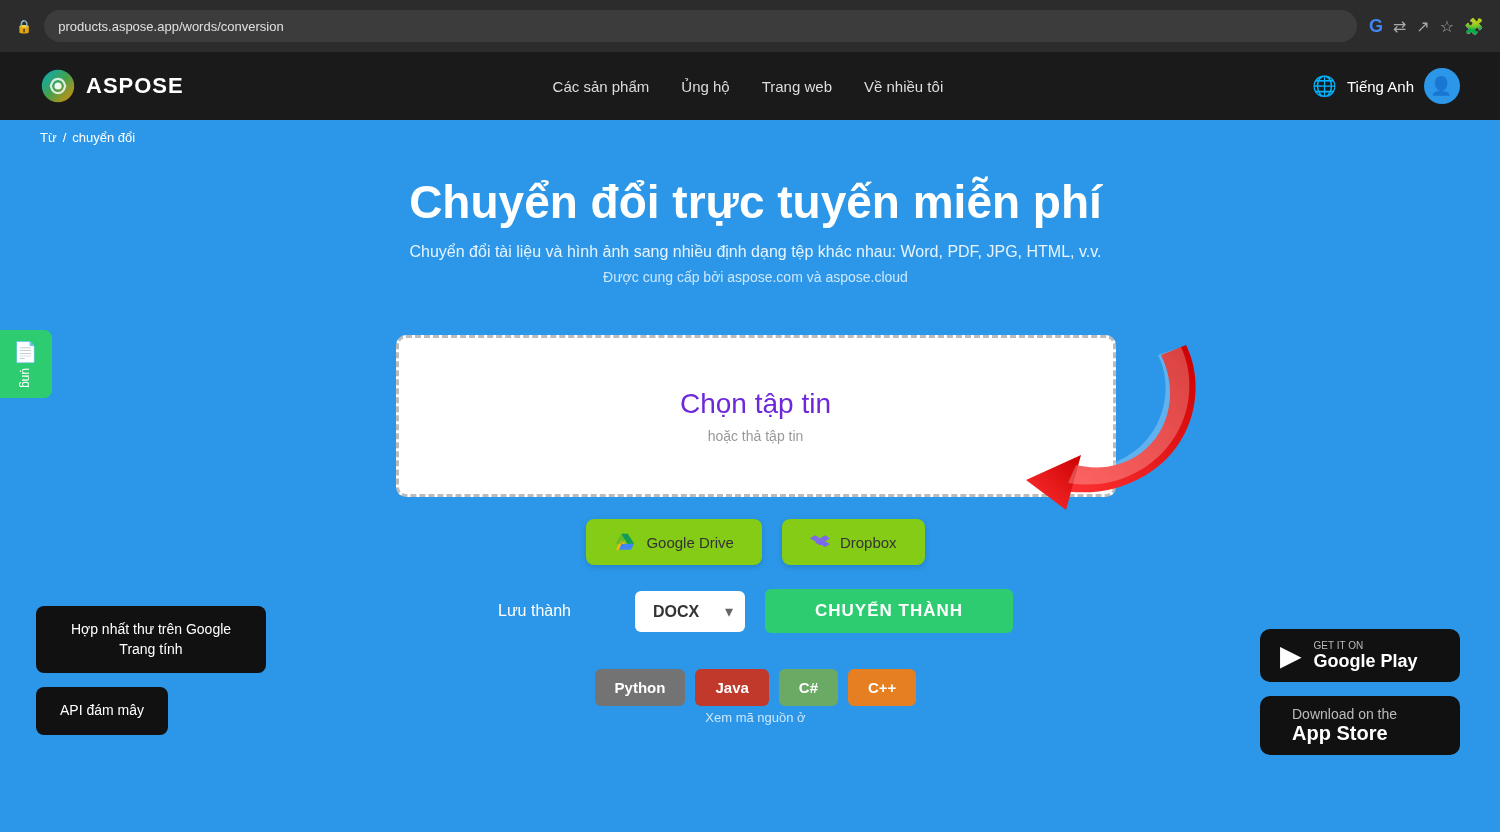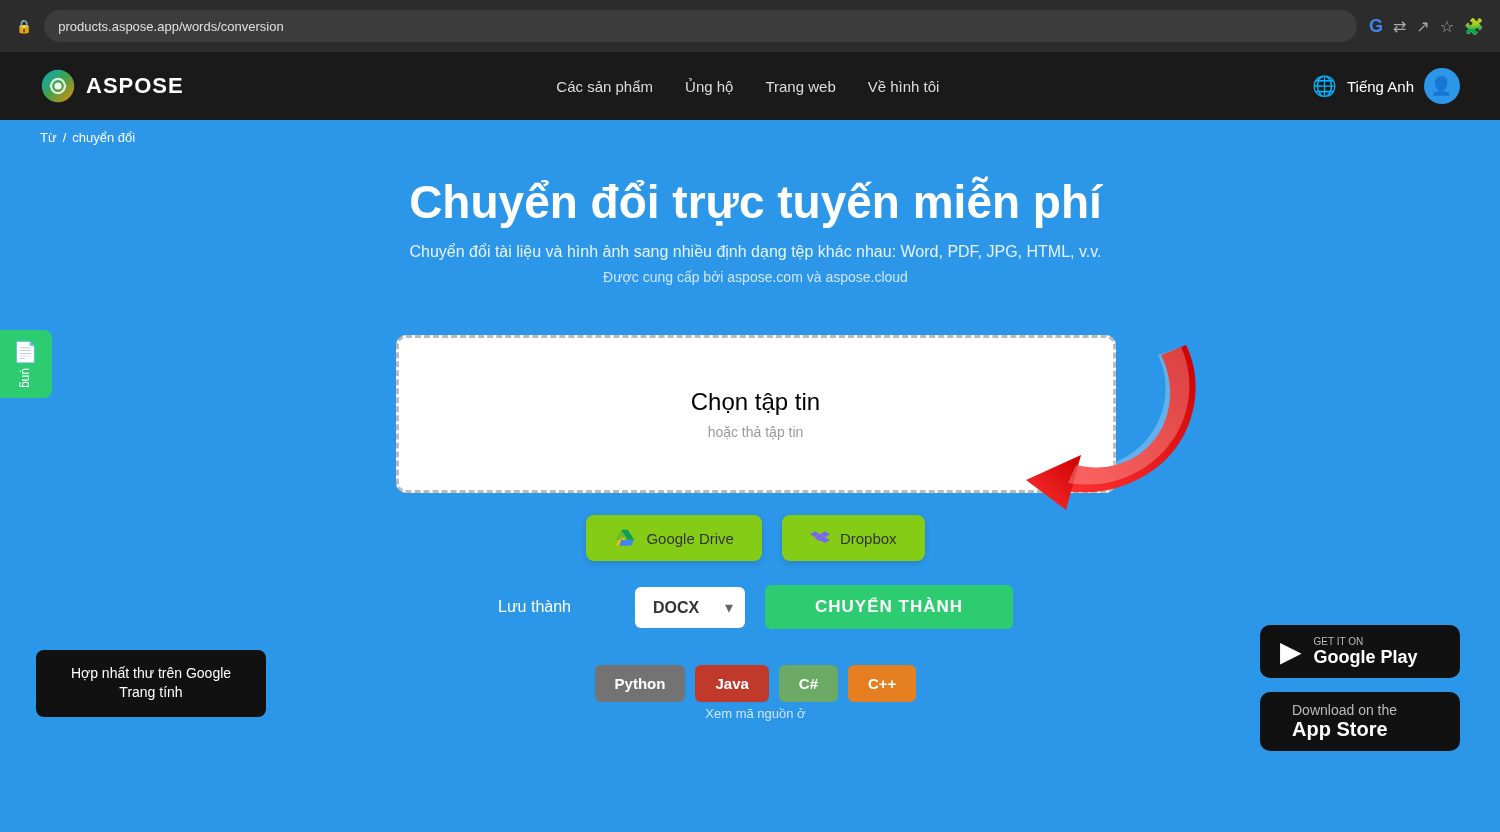--- a/index.html
+++ b/index.html
@@ -133,22 +133,22 @@
     }
     .drop-zone {
       background: white;
       border: 3px dashed #bbb;
       border-radius: 10px;
       padding: 50px 40px;
       text-align: center;
       cursor: pointer;
     }
     .drop-zone-title {
-      font-size: 24px;
-      color: #000000;
+      font-size: 28px;
+      color: #6d28d9;
       margin-bottom: 8px;
     }
     .drop-zone-sub {
       font-size: 14px;
       color: #999;
     }
 
     
     .cloud-buttons {
       display: flex;
@@ -336,21 +336,21 @@
         <path d="M12,20 Q14,12 20,12 Q26,12 28,20 Q26,28 20,28 Q14,28 12,20Z" fill="none" stroke="white" stroke-width="2.5" opacity="0.8"></path>
         <circle cx="20" cy="20" r="4" fill="white" opacity="0.9"></circle>
       </svg>
       <span>ASPOSE</span>
     </div>
 
     <div class="nav-links">
       <a class="nav-link">Các sản phẩm</a>
       <a class="nav-link">Ủng hộ</a>
       <a class="nav-link">Trang web</a>
-      <a class="nav-link">Về hình tôi</a>
+      <a class="nav-link">Về nhiều tôi</a>
     </div>
 
     <div class="nav-right">
       <span class="globe-icon">🌐</span>
       <span>Tiếng Anh</span>
       <div class="user-avatar">
         <span>👤</span>
       </div>
     </div>
   </nav>
@@ -429,20 +429,23 @@
       </button>
     </div>
 
 
     <div class="bottom-row">
 
       <div style="position:absolute; left:36px; bottom:10px;">
         <button class="black-btn" style="margin-bottom:14px;">
           <span>Hợp nhất thư trên Google Trang tính</span>
         </button><br>
+        <button class="black-btn">
+          <span>API đám mây</span>
+        </button>
       </div>
 
       <span class="save-as-label">Lưu thành</span>
       <div class="select-wrapper">
         <select>
           <option>DOCX</option>
           <option>PDF</option>
           <option>JPG</option>
           <option>HTML</option>
           <option>TXT</option>

